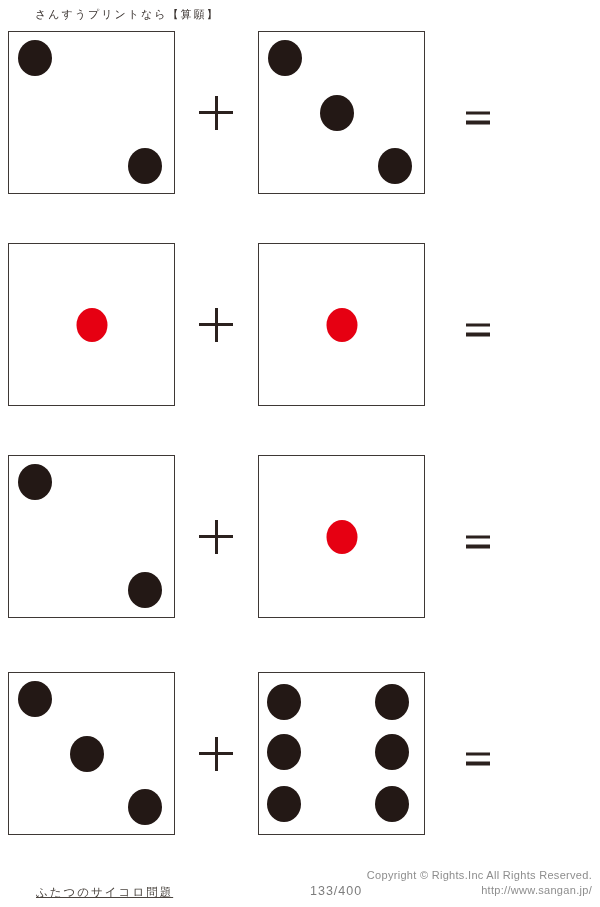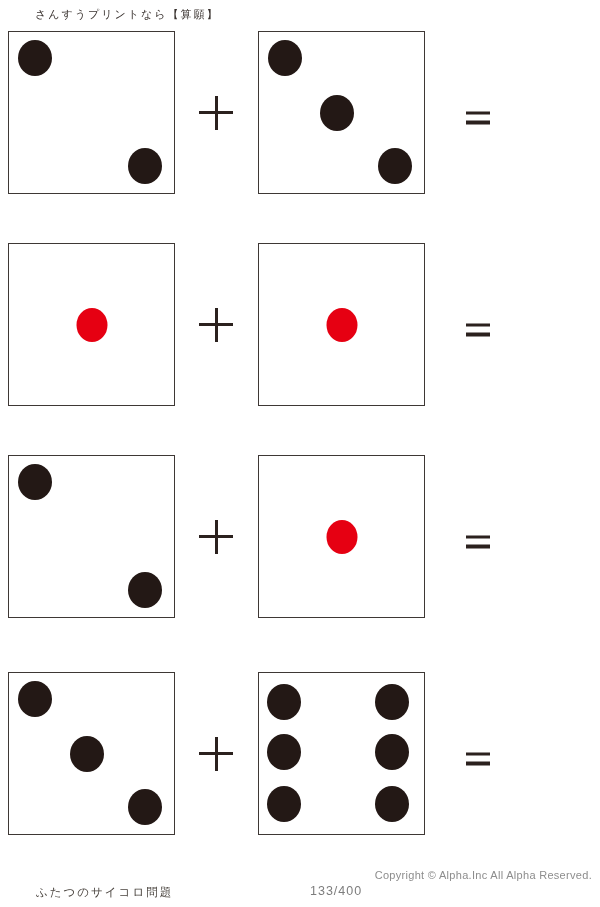--- a/index.html
+++ b/index.html
@@ -65,20 +65,21 @@
     content: ""; position: absolute; left: 0;
     width: 24px; height: 3.2px; background: #2b211e;
   }
   .op-equals::before { top: 0; }
   .op-equals::after  { bottom: 0; }
 
   .footer-left {
     position: absolute; left: 36px; top: 885px;
     font-size: 11.5px; letter-spacing: 2px; color: #4a443f;
     white-space: nowrap;
+    text-decoration: underline;
   }
   .footer-page {
     position: absolute; left: 287px; top: 884px;
     font-size: 12.5px; color: #7d7d7d; letter-spacing: 1px;
     white-space: nowrap;
     margin-left: 23px;
   }
   .footer-copy {
     position: absolute; right: 8px; top: 868px;
     text-align: right; color: #8d8d8d; font-size: 11px;
@@ -144,16 +145,17 @@
         <span class="pip black" style="left: 80.5%; top: 49%;"></span>
         <span class="pip black" style="left: 15%; top: 81.5%;"></span>
         <span class="pip black" style="left: 80.5%; top: 81.5%;"></span>
       </div>
     <span class="op-equals" aria-label="="></span>
   </div>
 
   <div class="footer-left">ふたつのサイコロ問題</div>
   <div class="footer-page">133/400</div>
   <div class="footer-copy">
-    <div>Copyright ©  Alpha.Inc All Alpha Reserved.</div>
+    <div>Copyright ©  Rights.Inc All Rights Reserved.</div>
+    <div>http://www.sangan.jp/</div>
   </div>
 
 </div>
 
 </body></html>

